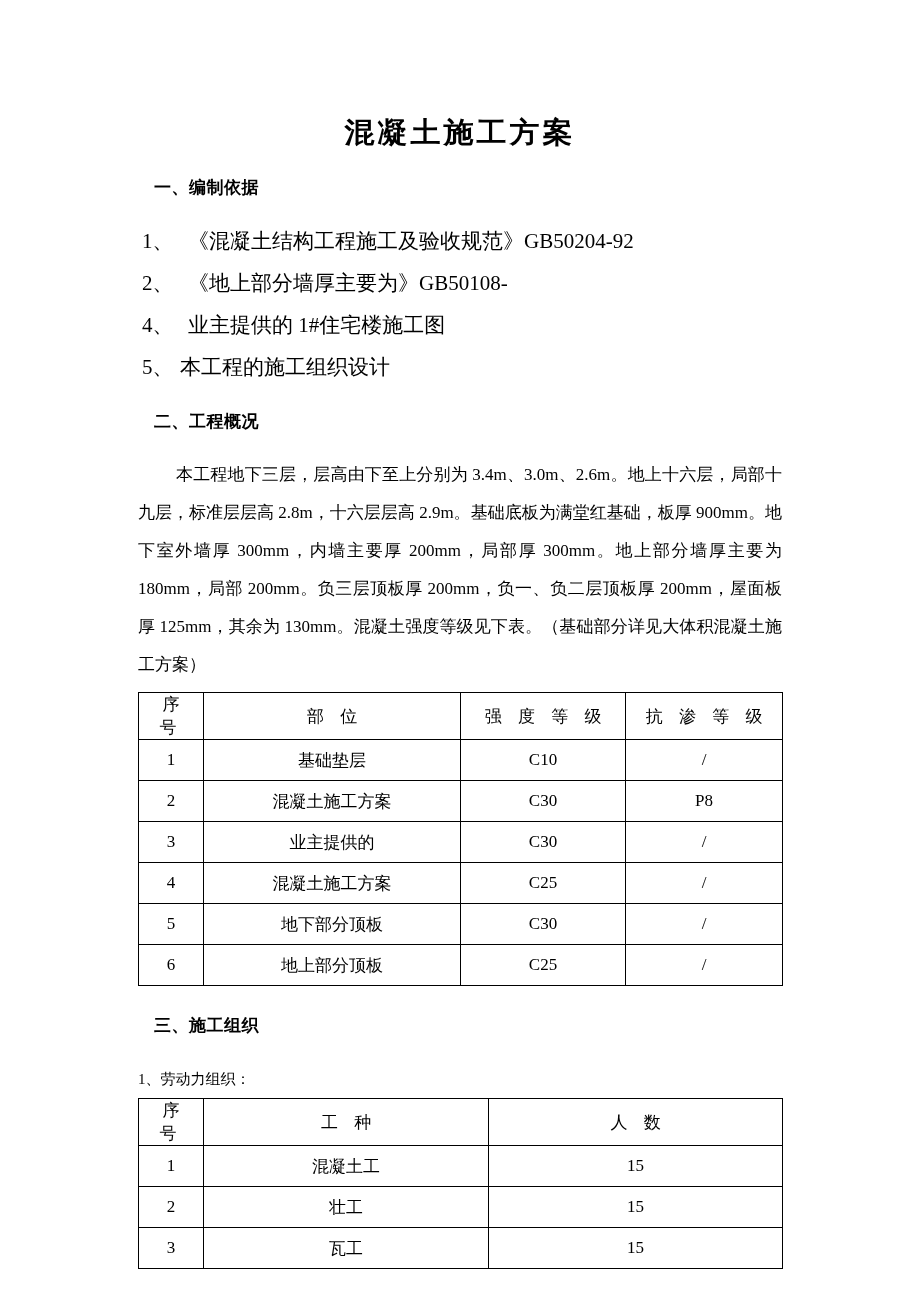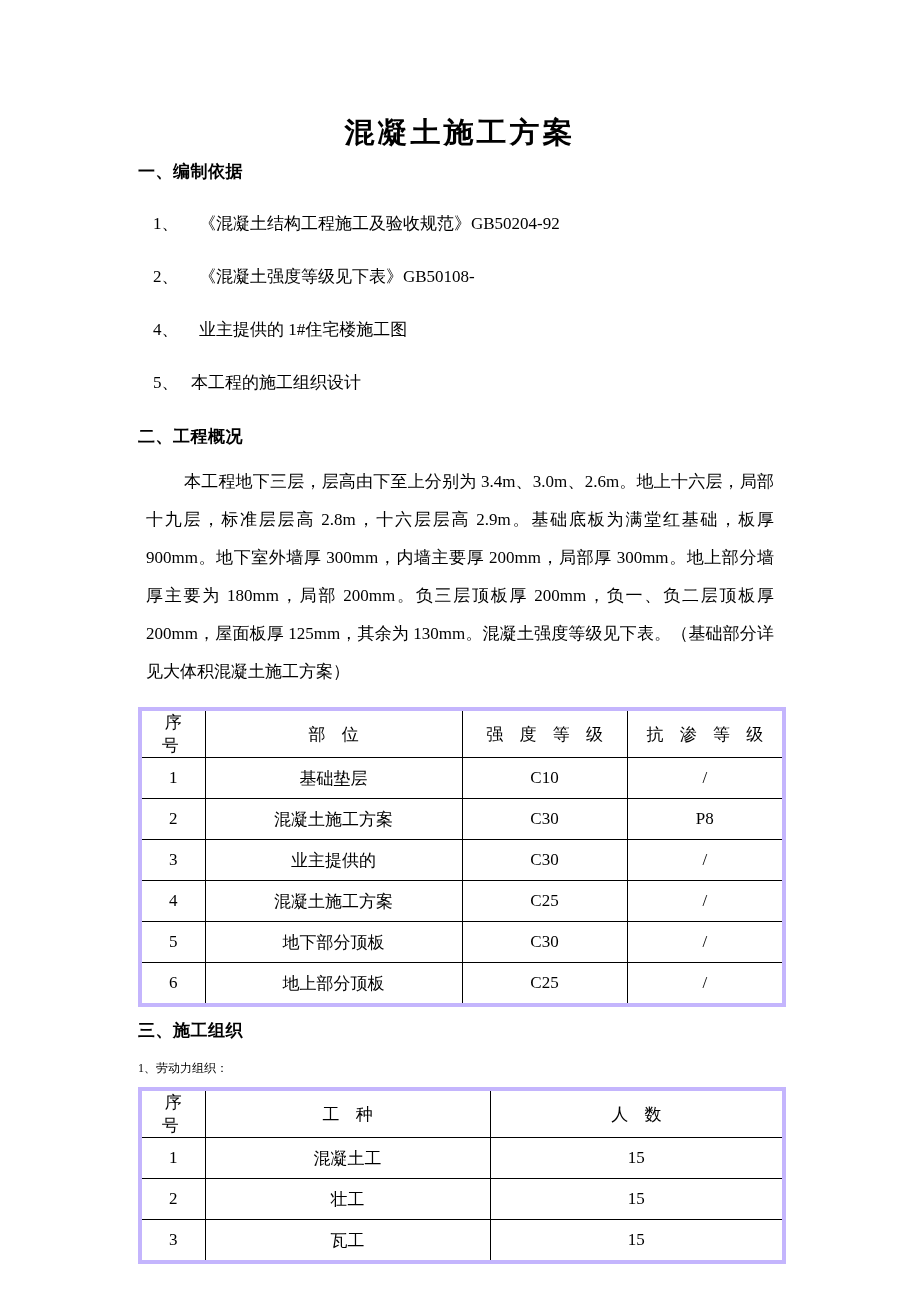--- a/index.html
+++ b/index.html
@@ -41,64 +41,64 @@
     line-height: 40px;
     font-family: "DejaVu Serif", "Liberation Serif", serif;
     transform: scaleY(0.95);
   }
 
   
   .section-head {
     font-size: 17px;
     font-weight: bold;
     line-height: 38px;
-    margin: 0;
+    margin: 16px;
     letter-spacing: 0.5px;
     font-family: "DejaVu Sans", "Liberation Sans", sans-serif;
   }
 
   
   .list-item {
-    font-size: 17px;
-    line-height: 38px;
-    margin: 15px;
+    font-size: 21px;
+    line-height: 38px;
+    margin: 4px;
     white-space: nowrap;
   }
   .list-item .num {
     display: inline-block;
   }
   .list-item.wide .num {
     min-width: 46px;
   }
   .list-item.narrow .num {
     min-width: 38px;
   }
 
   
   .body-para {
     font-size: 17px;
     line-height: 38px;
-    margin: 8px;
+    margin: 0;
     text-align: justify;
     text-justify: inter-ideograph;
     text-indent: 38px;
   }
 
   .sub-item {
-    font-size: 12px;
+    font-size: 15px;
     line-height: 38px;
     margin: 0;
   }
 
   
   table.doc-table {
     border-collapse: collapse;
     width: 644px;
     table-layout: fixed;
-    border: 4px solid #c4b5fd;
+    border: 1px solid #c4b5fd;
     margin: 0;
   }
   table.doc-table td {
     border: 1px solid #000;
     text-align: center;
     vertical-align: middle;
     font-size: 17px;
     height: 40px;
     padding: 0 2px;
     font-family: "Liberation Serif", "DejaVu Serif", serif;
@@ -115,21 +115,21 @@
 <body>
 
 <div class="page">
   <div class="content">
 
     <div class="doc-title">混凝土施工方案</div>
 
     <div class="section-head">一、编制依据</div>
 
     <div class="list-item wide"><span class="num">1、</span><span>《混凝土结构工程施工及验收规范》GB50204-92</span></div>
-    <div class="list-item wide"><span class="num">2、</span><span>《混凝土强度等级见下表》GB50108-</span></div>
+    <div class="list-item wide"><span class="num">2、</span><span>《地上部分墙厚主要为》GB50108-</span></div>
     <div class="list-item wide"><span class="num">4、</span><span>业主提供的 1#住宅楼施工图</span></div>
     <div class="list-item narrow"><span class="num">5、</span><span>本工程的施工组织设计</span></div>
 
     <div class="section-head">二、工程概况</div>
 
     <div class="body-para">本工程地下三层，层高由下至上分别为 3.4m、3.0m、2.6m。地上十六层，局部十九层，标准层层高 2.8m，十六层层高 2.9m。基础底板为满堂红基础，板厚 900mm。地下室外墙厚 300mm，内墙主要厚 200mm，局部厚 300mm。地上部分墙厚主要为 180mm，局部 200mm。负三层顶板厚 200mm，负一、负二层顶板厚 200mm，屋面板厚 125mm，其余为 130mm。混凝土强度等级见下表。（基础部分详见大体积混凝土施工方案）</div>
 
     <div class="spacer-8"></div>
 
     <table class="doc-table">

